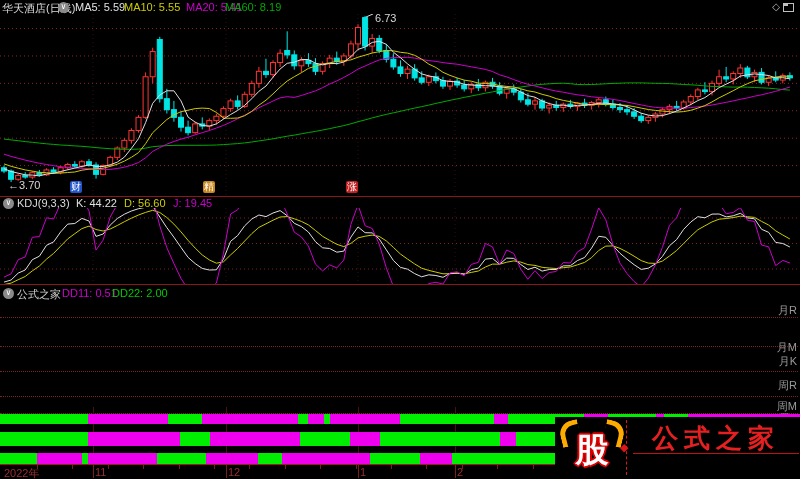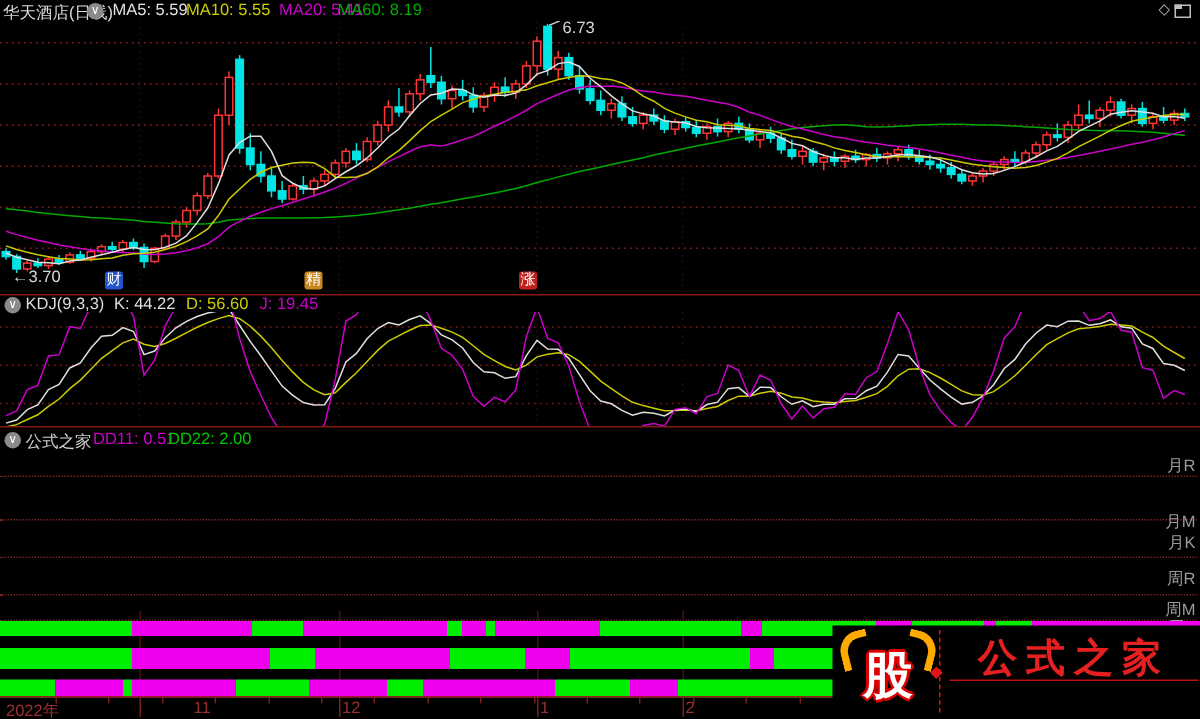--- a/index.html
+++ b/index.html
@@ -395,21 +395,21 @@
         <span style="left: 452px; width: 108px; background: rgb(0, 238, 0);"></span>
         <span style="left: 560px; width: 80px; background: rgb(238, 0, 238);"></span>
         <span style="left: 640px; width: 80px; background: rgb(0, 238, 0);"></span>
         <span style="left: 720px; width: 80px; background: rgb(238, 0, 238);"></span>
       </div>
     </div>
 
   <div class="sep" style="top:464px;background:#9a1c1c;"></div>
   <div id="axis">
       <span class="axis-label" style="left: 4px;">2022年</span>
-      <span class="axis-label" style="left: 95px; margin-left: 34px;">11</span>
+      <span class="axis-label" style="left: 95px;">11</span>
       <span class="axis-label" style="left: 228px;">12</span>
       <span class="axis-label" style="left: 360px;">1</span>
       <span class="axis-label" style="left: 457px;">2</span>
       <div class="tick" style="left: 37px; top: 465px; height: 4px;"></div>
       <div class="tick" style="left: 72px; top: 465px; height: 4px;"></div>
       <div class="tick" style="left: 108px; top: 465px; height: 4px;"></div>
       <div class="tick" style="left: 143px; top: 465px; height: 4px;"></div>
       <div class="tick" style="left: 179px; top: 465px; height: 4px;"></div>
       <div class="tick" style="left: 214px; top: 465px; height: 4px;"></div>
       <div class="tick" style="left: 249px; top: 465px; height: 4px;"></div>

